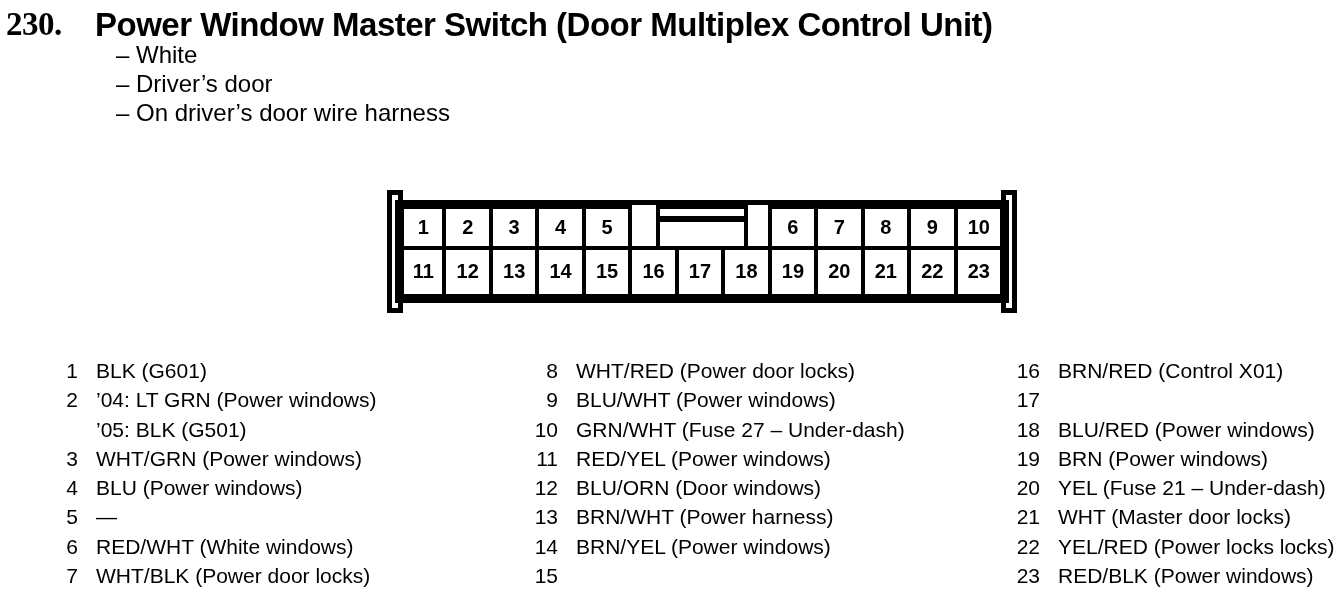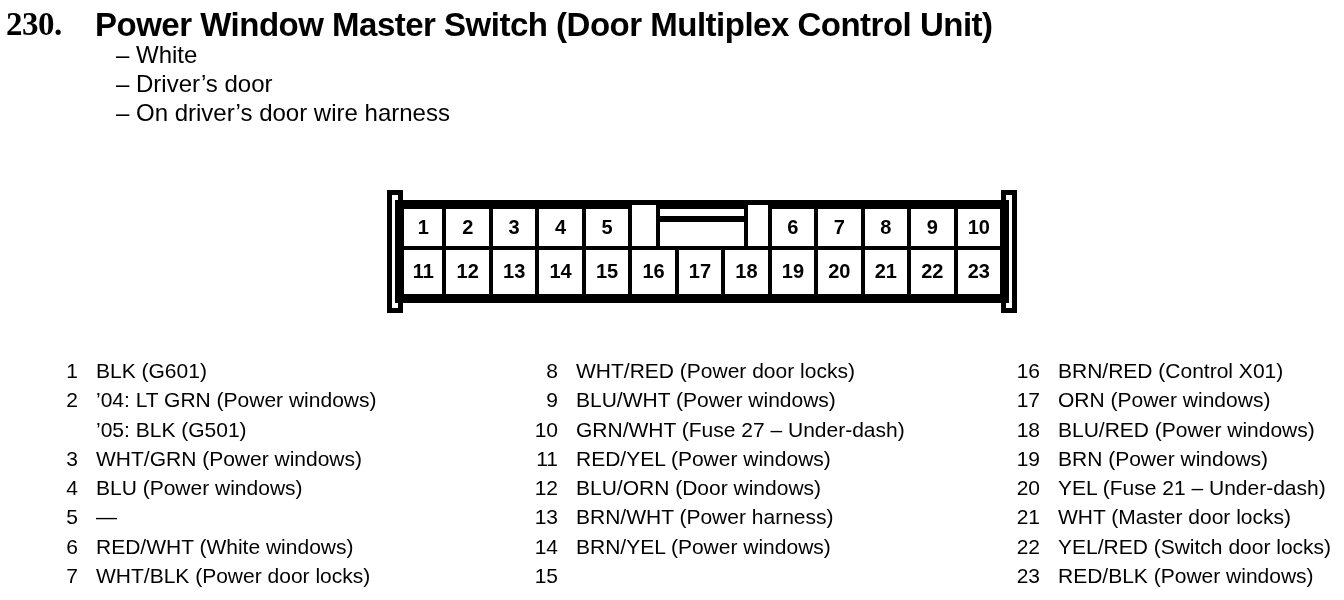--- a/index.html
+++ b/index.html
@@ -188,23 +188,20 @@
   </div>
 <div class="pin-col c3">
     <div class="pin-row">
       <span class="pin-num">16</span>
       <span>
         <div>BRN/RED (Control X01)</div>
       </span>
     </div>
     <div class="pin-row">
       <span class="pin-num">17</span>
-      <span>
-        <div>ORN (Power windows)</div>
-      </span>
     </div>
     <div class="pin-row">
       <span class="pin-num">18</span>
       <span>
         <div>BLU/RED (Power windows)</div>
       </span>
     </div>
     <div class="pin-row">
       <span class="pin-num">19</span>
       <span>
@@ -219,21 +216,21 @@
     </div>
     <div class="pin-row">
       <span class="pin-num">21</span>
       <span>
         <div>WHT (Master door locks)</div>
       </span>
     </div>
     <div class="pin-row">
       <span class="pin-num">22</span>
       <span>
-        <div>YEL/RED (Switch door locks)</div>
+        <div>YEL/RED (Power locks locks)</div>
       </span>
     </div>
     <div class="pin-row">
       <span class="pin-num">23</span>
       <span>
         <div>RED/BLK (Power windows)</div>
       </span>
     </div>
   </div>
 

